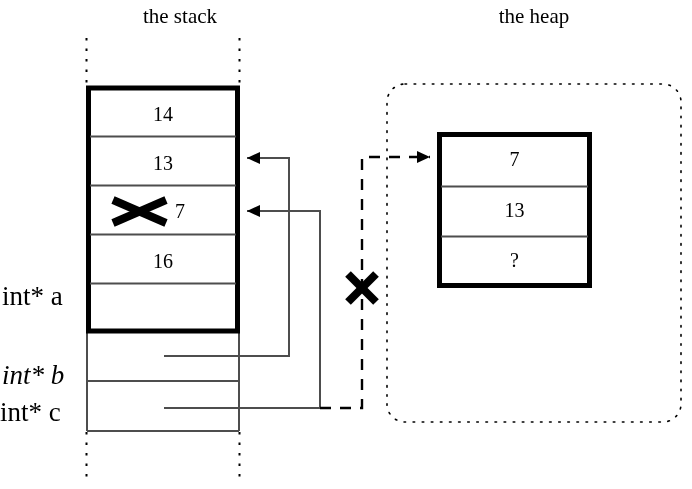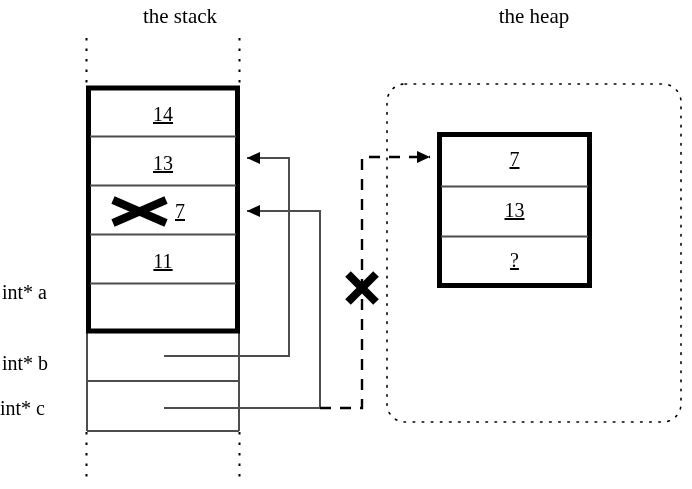--- a/index.html
+++ b/index.html
@@ -27,26 +27,25 @@
     position: absolute;
     font-family: "Liberation Serif", "DejaVu Serif", serif;
     color: #000000;
     white-space: nowrap;
   }
   .title {
     font-size: 21px;
     text-align: center;
   }
   .varlabel {
-    font-size: 20px;
+    font-size: 27px;
   }
   .cellval {
     font-size: 20px;
     text-align: center;
-    text-decoration: underline;
   }
 </style>
 </head>
 <body>
 
 <div id="canvas">
 
   <div class="lbl title" style="left:100px; top:4px; width:160px;">the stack</div>
   <div class="lbl title" style="left:454px; top:4px; width:160px;">the heap</div>
 
@@ -98,23 +97,23 @@
     <g>
       <line x1="113" y1="200" x2="166" y2="223" stroke="#000000" stroke-width="8" stroke-linecap="butt"></line>
       <line x1="166" y1="200" x2="113" y2="223" stroke="#000000" stroke-width="8" stroke-linecap="butt"></line>
     </g>
 
   </svg>
 
   <div class="lbl cellval" style="left:89px; top:103px; width:148px;">14</div>
   <div class="lbl cellval" style="left:89px; top:152px; width:148px;">13</div>
   <div class="lbl cellval" style="left:160px; top:200px; width:40px;">7</div>
-  <div class="lbl cellval" style="left:89px; top:250px; width:148px;">11</div>
+  <div class="lbl cellval" style="left:89px; top:250px; width:148px;">16</div>
 
   <div class="lbl varlabel" style="left:2px; top:281px;">int* a</div>
-  <div class="lbl varlabel" style="left:2px; top:352px;">int* b</div>
+  <div class="lbl varlabel" style="left:2px; top:360px;font-style:italic;">int* b</div>
   <div class="lbl varlabel" style="left:0; top:397px;">int* c</div>
 
   <div class="lbl cellval" style="left:440px; top:148px; width:149px;">7</div>
   <div class="lbl cellval" style="left:440px; top:199px; width:149px;">13</div>
   <div class="lbl cellval" style="left:440px; top:249px; width:149px;">?</div>
 
 </div>
 
 </body></html>

